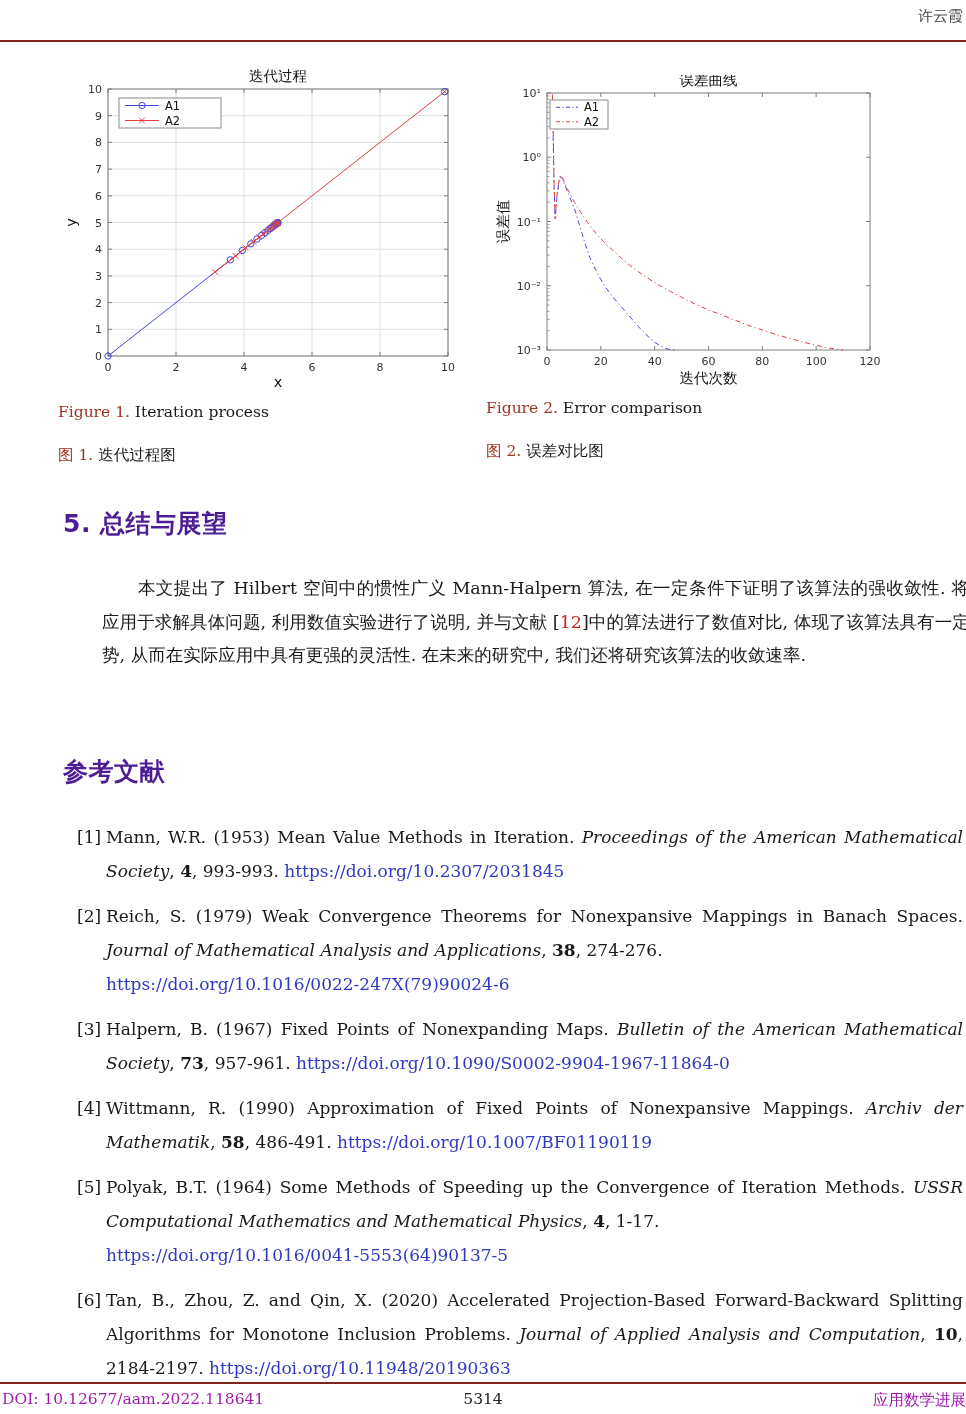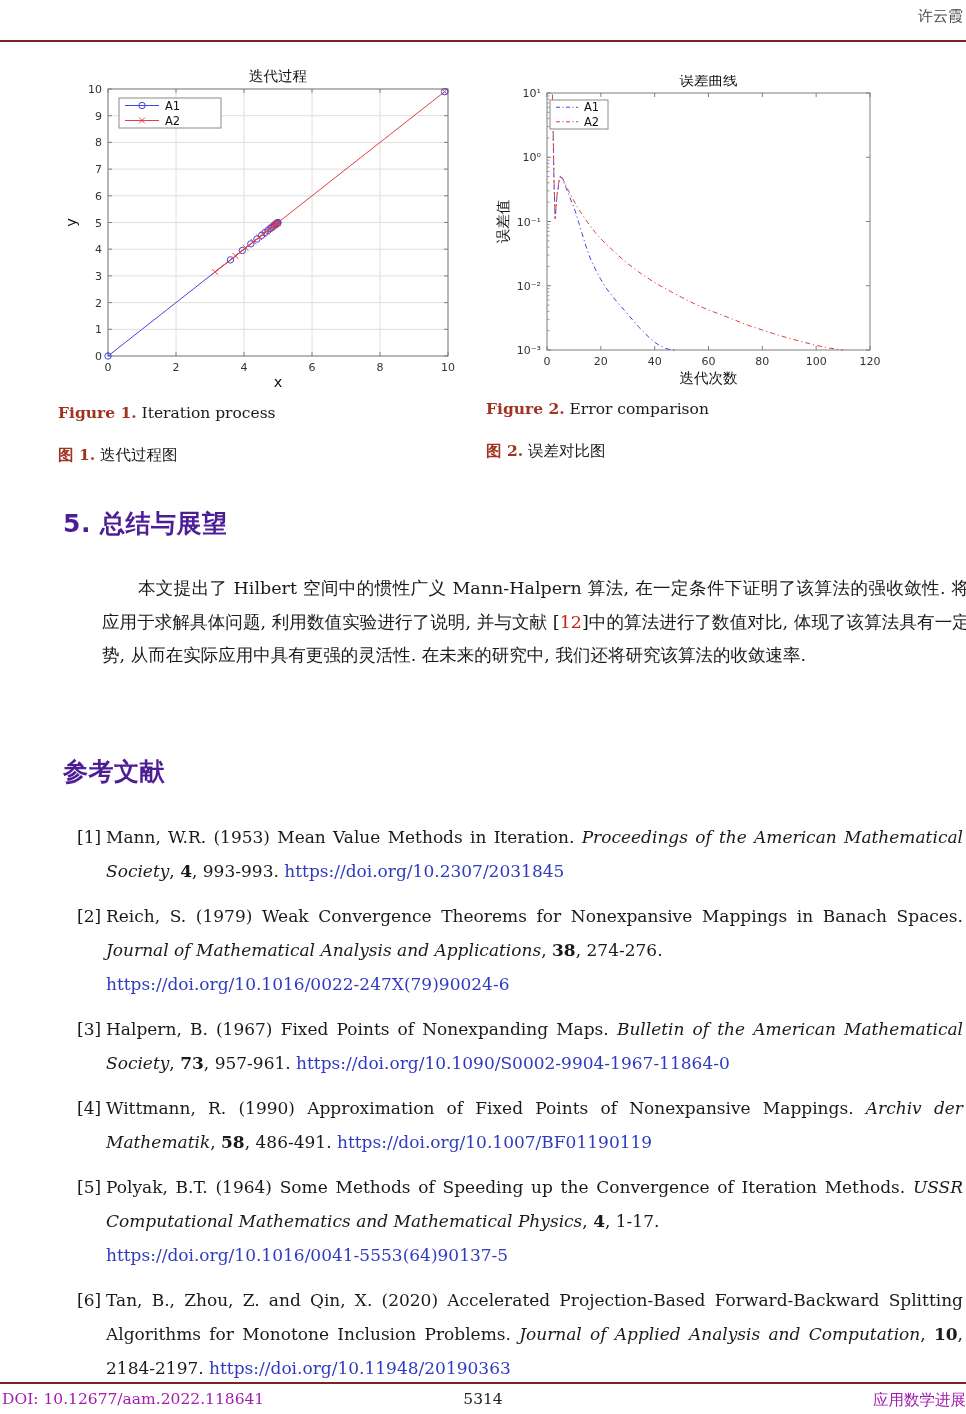--- a/index.html
+++ b/index.html
@@ -2,21 +2,21 @@
 <html><head>
 <meta charset="utf-8">
 <style>
   html,body{margin:0;padding:0;background:#ffffff;}
   #page{position:relative;width:966px;height:1414px;background:#fff;overflow:hidden;
         font-family:"DejaVu Serif","Liberation Serif",serif;color:#1a1a1a;}
   .hrule{position:absolute;left:0;right:0;height:2px;background:#7d241c;}
   #header-author{position:absolute;top:7px;right:3px;font-size:15px;color:#4a4a4a;}
   .chart-svg{position:absolute;}
   .caption{position:absolute;font-size:15.5px;color:#1a1a1a;white-space:nowrap;}
-  .cap-label{color:#a03423;font-weight:bold;}
+  .cap-label{color:#a03423;font-weight:normal;}
   .h-maroon{position:absolute;color:#4c1d95;font-weight:bold;font-size:25px;
             font-family:"DejaVu Sans","Liberation Sans",sans-serif;letter-spacing:0.5px;}
   #summary-paragraph{position:absolute;left:60px;width:903px;top:572px;
      font-size:17.5px;line-height:33.5px;text-align:justify;text-indent:2.05em;margin-left:42px;}
   #refs{position:absolute;left:60px;width:903px;top:820px;font-size:17px;line-height:34px;}
   .ref{position:relative;padding-left:46px;margin-bottom:11px;text-align:justify;}
   .ref-num{position:absolute;left:17px;top:0;}
   .it{font-style:italic;}
   .bo{font-weight:bold;}
   .url{color:#2f3bbf;}

